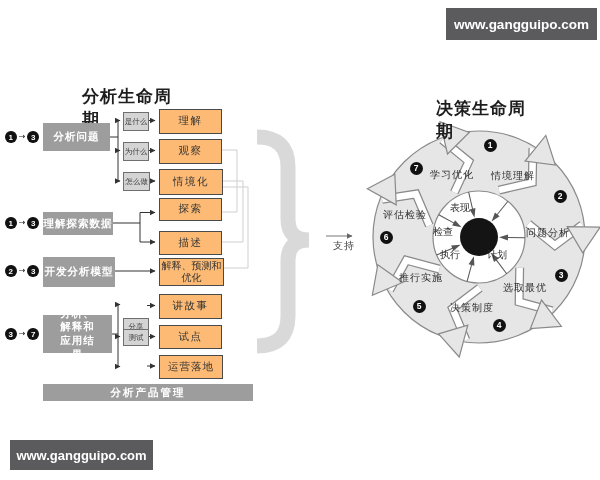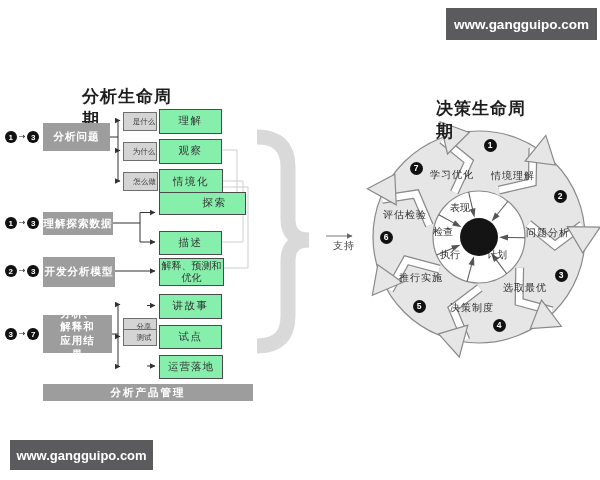--- a/index.html
+++ b/index.html
@@ -5,22 +5,22 @@
   html,body{margin:0;padding:0;background:#fff;}
   #stage{position:relative;width:600px;height:480px;background:#ffffff;overflow:hidden;
          font-family:"Liberation Serif","DejaVu Serif",serif;color:#333;}
   .abs{position:absolute;}
   .wm{background:#5b5b5d;color:#fff;font-family:"Liberation Sans","DejaVu Sans",sans-serif;
       font-weight:bold;display:flex;align-items:center;justify-content:center;}
   .diagram-title{font-weight:bold;font-size:17px;color:#1d1d1d;text-align:left;letter-spacing:1px;}
   .stage-box{background:#9d9d9d;color:#fff;font-weight:bold;font-size:10.5px;letter-spacing:1px;
              display:flex;align-items:center;justify-content:center;text-align:center;line-height:1.3;}
   .qual-box{background:#d4d4d4;border:1px solid #6f6f6f;color:#3c3c3c;font-size:7.5px;
-            display:flex;align-items:center;justify-content:center;padding-left:8px;}
-  .out-box{background:#86efac;border:1px solid #4a4a4a;color:#333;font-size:10.5px;letter-spacing:1.5px;
+            display:flex;align-items:center;justify-content:center;}
+  .out-box{background:#fdba74;border:1px solid #4a4a4a;color:#333;font-size:10.5px;letter-spacing:1.5px;
            display:flex;align-items:center;justify-content:center;text-align:center;line-height:1.2;}
   .footer-bar{background:#9d9d9d;color:#fff;font-weight:bold;font-size:10.5px;letter-spacing:2px;
               display:flex;align-items:center;justify-content:center;}
   .badge-group{display:flex;align-items:center;justify-content:center;gap:2px;width:34px;}
   .badge-dot{width:12px;height:12px;border-radius:50%;background:#111;color:#fff;
              font-family:"Liberation Sans",sans-serif;font-size:8px;font-weight:bold;
              display:flex;align-items:center;justify-content:center;}
   .badge-arrow{font-size:8px;color:#111;line-height:1;font-family:"DejaVu Sans",sans-serif;}
   .ring-dot{position:absolute;width:13px;height:13px;border-radius:50%;background:#111;color:#fff;
             font-family:"Liberation Sans",sans-serif;font-size:8.5px;font-weight:bold;
@@ -201,21 +201,21 @@
   <div class="abs qual-box" style="left:123px;top:112px;width:24px;height:17px;">是什么</div>
   <div class="abs qual-box" style="left:123px;top:142px;width:24px;height:17px;">为什么</div>
   <div class="abs qual-box" style="left:123px;top:172px;width:25px;height:17px;">怎么做</div>
   <div class="abs qual-box" style="left:123px;top:298px;width:24px;height:15px;margin-top:20px;">分享</div>
   <div class="abs qual-box" style="left:123px;top:329px;width:24px;height:15px;">测试</div>
   <div class="abs qual-box" style="left:123px;top:359px;width:24px;height:15px;margin-left:46px;">应用</div>
 
   <div class="abs out-box" style="left:159px;top:109px;width:61px;height:23px;">理解</div>
   <div class="abs out-box" style="left:159px;top:139px;width:61px;height:23px;">观察</div>
   <div class="abs out-box" style="left:159px;top:169px;width:62px;height:24px;">情境化</div>
-  <div class="abs out-box" style="left:159px;top:192px;width:61px;height:21px;padding-left:24px;">探索</div>
+  <div class="abs out-box" style="left:159px;top:198px;width:61px;height:21px;">探索</div>
   <div class="abs out-box" style="left:159px;top:231px;width:61px;height:22px;">描述</div>
   <div class="abs out-box" style="left:159px;top:258px;width:63px;height:26px;font-size:10px;letter-spacing:0;">解释、预测和优化</div>
   <div class="abs out-box" style="left:159px;top:294px;width:61px;height:23px;">讲故事</div>
   <div class="abs out-box" style="left:159px;top:325px;width:61px;height:22px;">试点</div>
   <div class="abs footer-bar" style="left:43px;top:384px;width:210px;height:17px;">分析产品管理</div>
 
   <div class="abs out-box" style="left:159px;top:355px;width:62px;height:22px;letter-spacing:1px;">运营落地</div>
 
   <div class="abs support-label" style="left:333px;top:239px;">支持</div>
 

